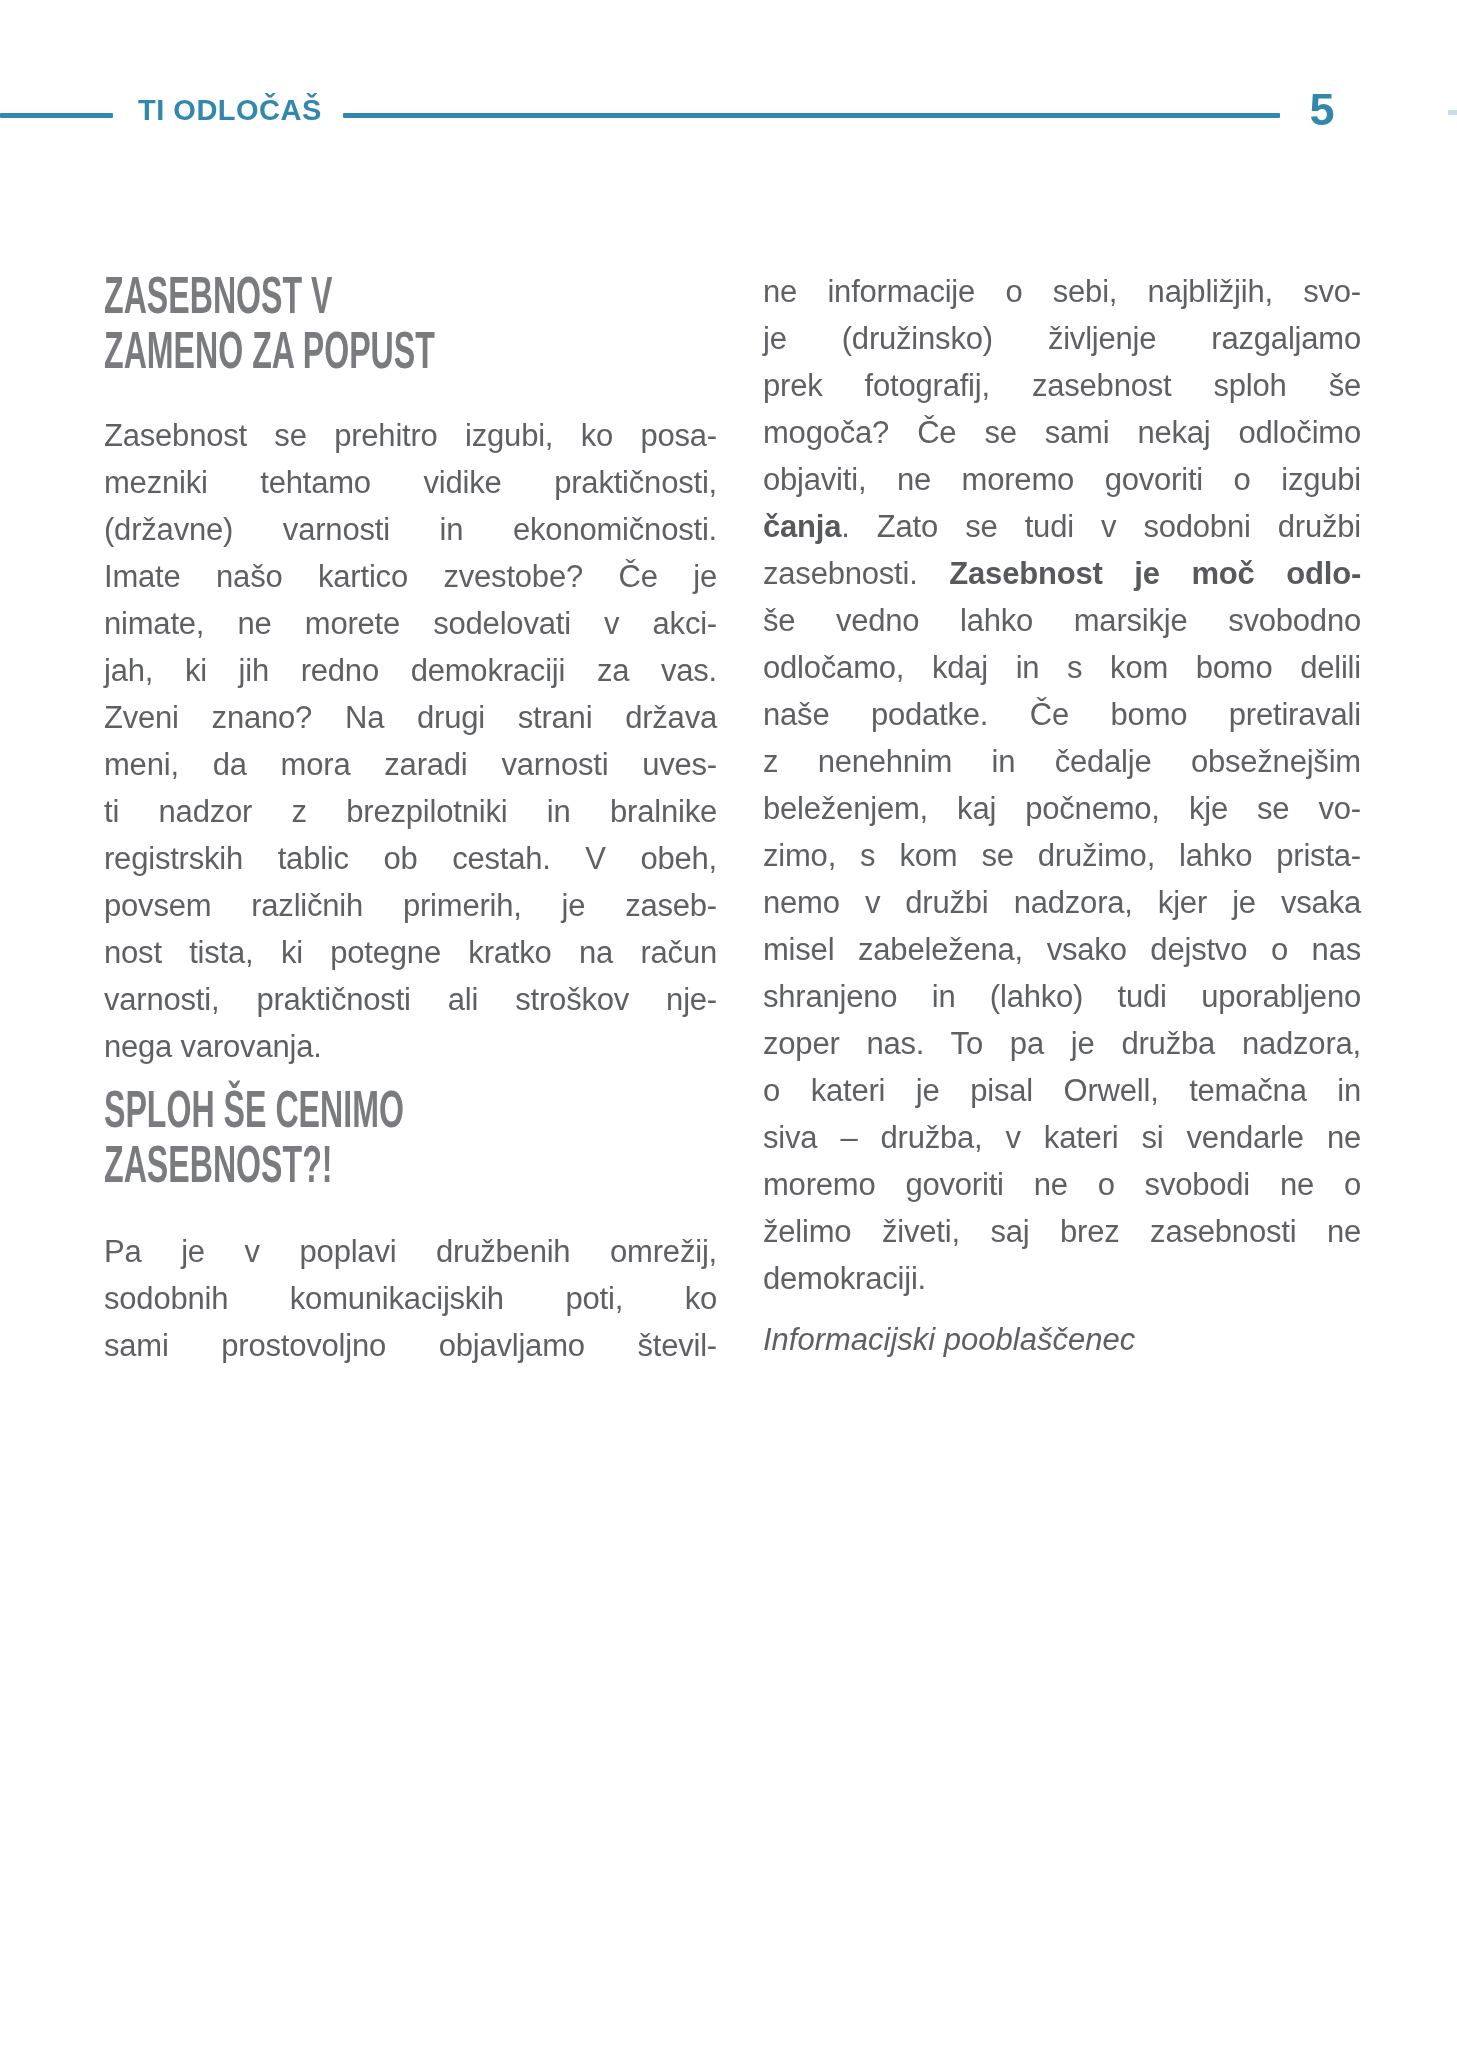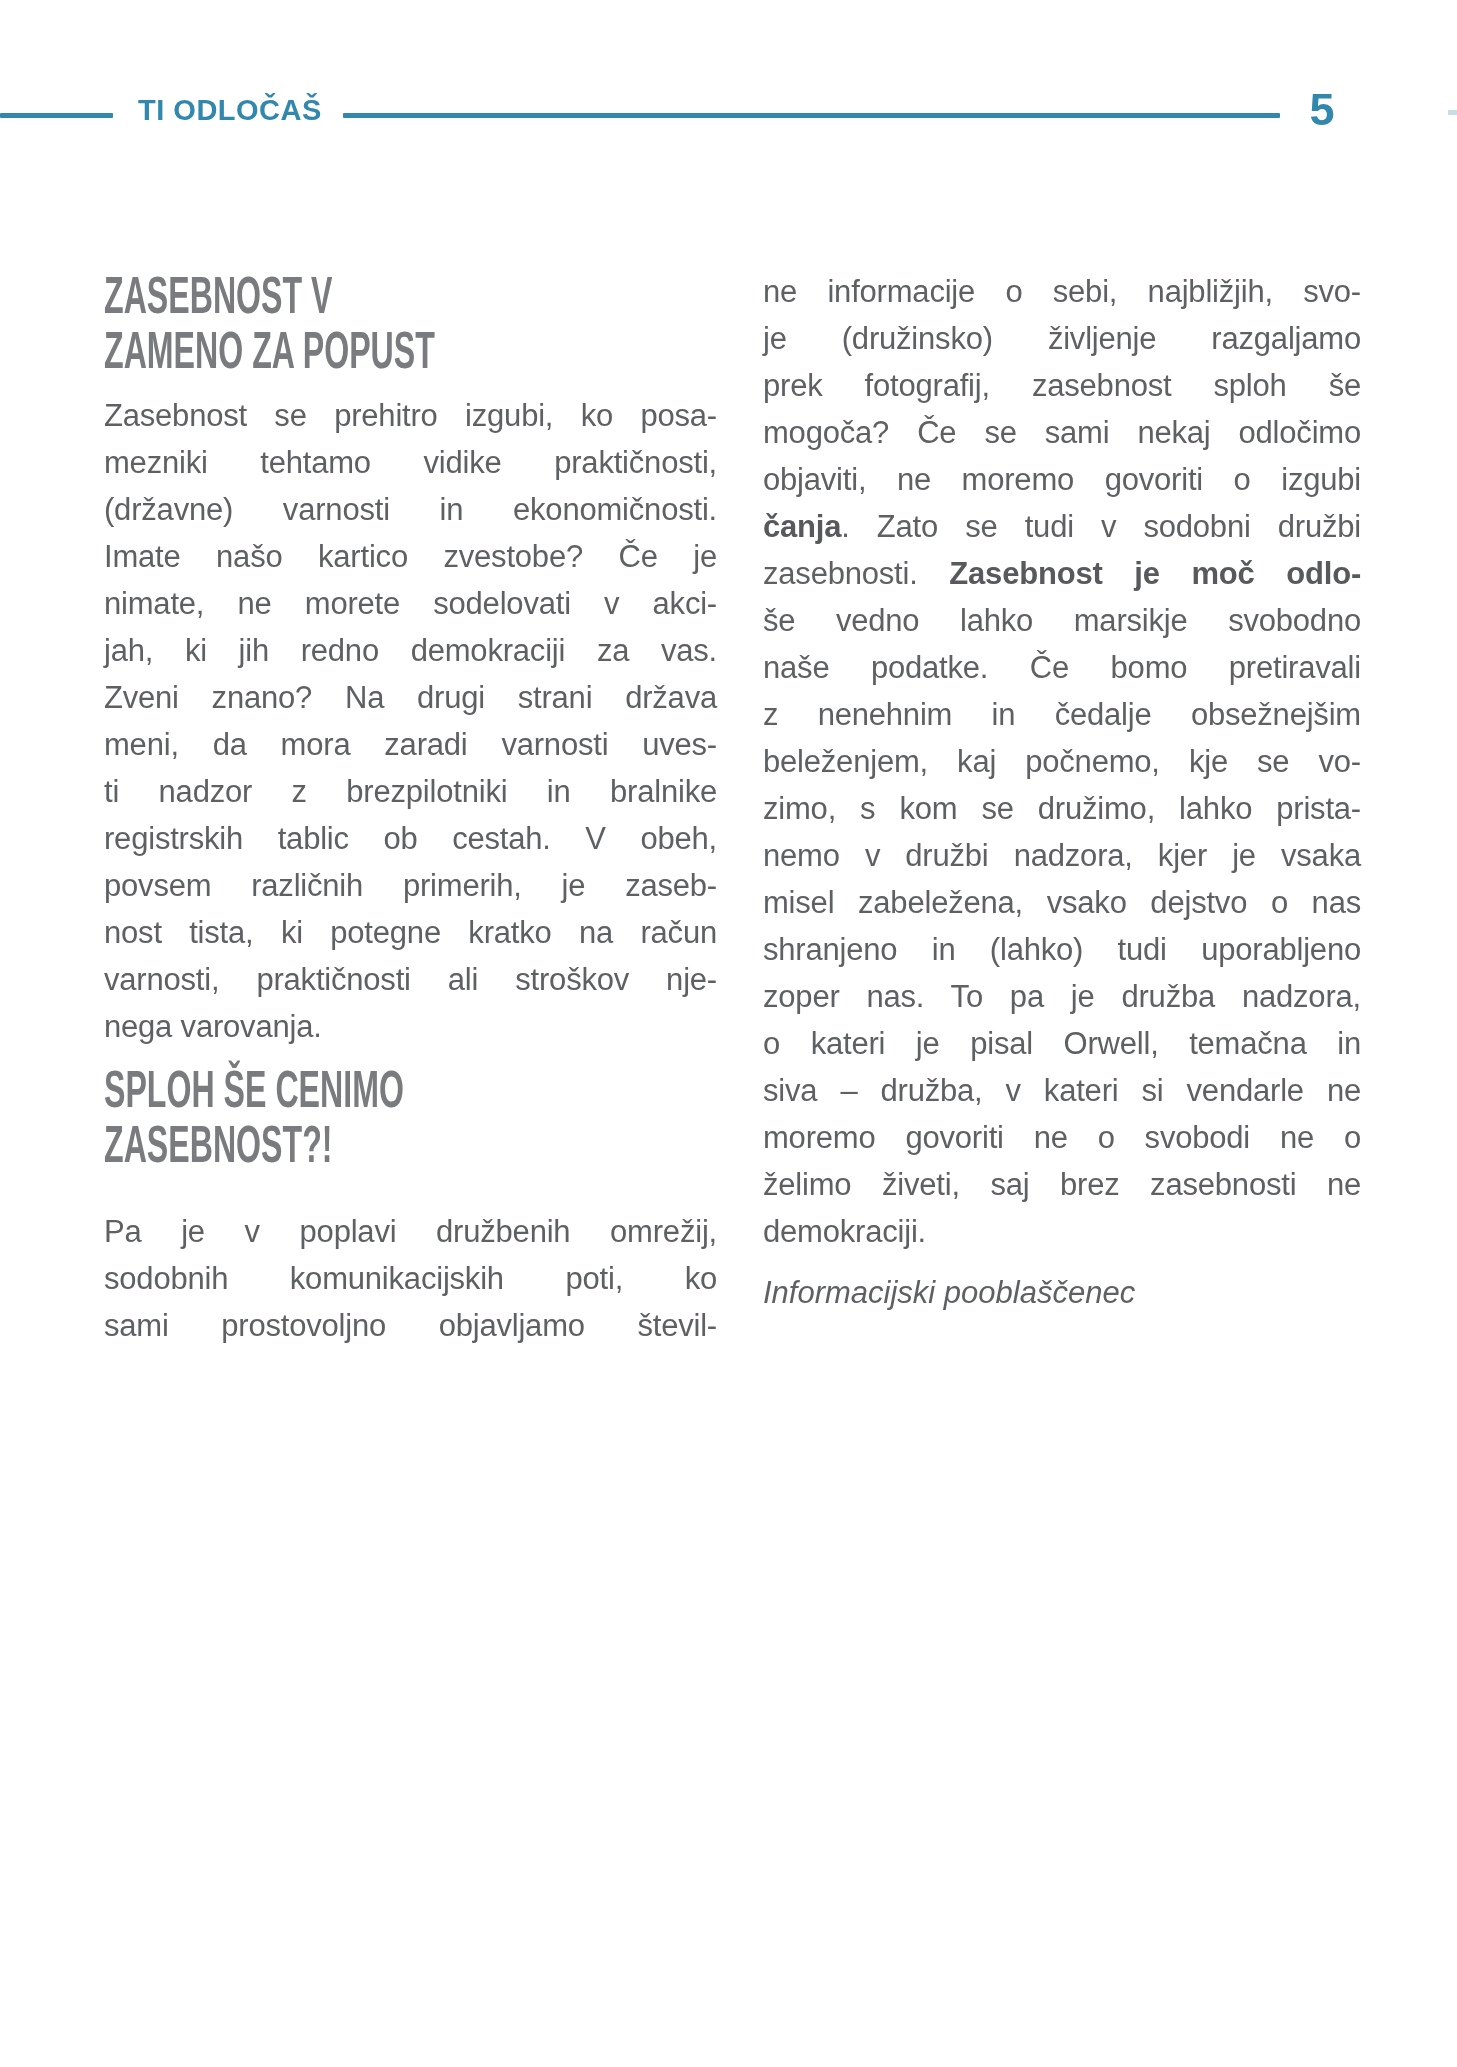--- a/index.html
+++ b/index.html
@@ -49,21 +49,21 @@
     color:var(--heading-gray);
     font-size:51px;font-weight:bold;line-height:55px;
     letter-spacing:0px;
   }
   .heading .line{
     transform:scaleX(0.63);
     transform-origin:0 50%;
     white-space:nowrap;
     text-align:left;
   }
-  .heading-top{margin-bottom:14px;}
+  .heading-top{margin-bottom:34px;}
   .heading-mid{margin-top:12px;margin-bottom:36px;}
   
   .para{
     color:var(--body-gray);
     font-size:31px;line-height:47px;
     letter-spacing:-0.2px;
   }
   .para .line{
     text-align:justify;
     text-align-last:justify;
@@ -129,20 +129,21 @@
     <section class="col col-right">
       <div class="para">
           <div class="line">ne informacije o sebi, najbližjih, svo-</div>
           <div class="line">je (družinsko) življenje razgaljamo</div>
           <div class="line">prek fotografij, zasebnost sploh še</div>
           <div class="line">mogoča? Če se sami nekaj odločimo</div>
           <div class="line">objaviti, ne moremo govoriti o izgubi</div>
           <div class="line"><b>čanja</b>. Zato se tudi v sodobni družbi</div>
           <div class="line">zasebnosti. <b>Zasebnost je moč odlo-</b></div>
           <div class="line">še vedno lahko marsikje svobodno</div>
+          <div class="line">odločamo, kdaj in s kom bomo delili</div>
           <div class="line">naše podatke. Če bomo pretiravali</div>
           <div class="line">z nenehnim in čedalje obsežnejšim</div>
           <div class="line">beleženjem, kaj počnemo, kje se vo-</div>
           <div class="line">zimo, s kom se družimo, lahko prista-</div>
           <div class="line">nemo v družbi nadzora, kjer je vsaka</div>
           <div class="line">misel zabeležena, vsako dejstvo o nas</div>
           <div class="line">shranjeno in (lahko) tudi uporabljeno</div>
           <div class="line">zoper nas. To pa je družba nadzora,</div>
           <div class="line">o kateri je pisal Orwell, temačna in</div>
           <div class="line">siva – družba, v kateri si vendarle ne</div>

